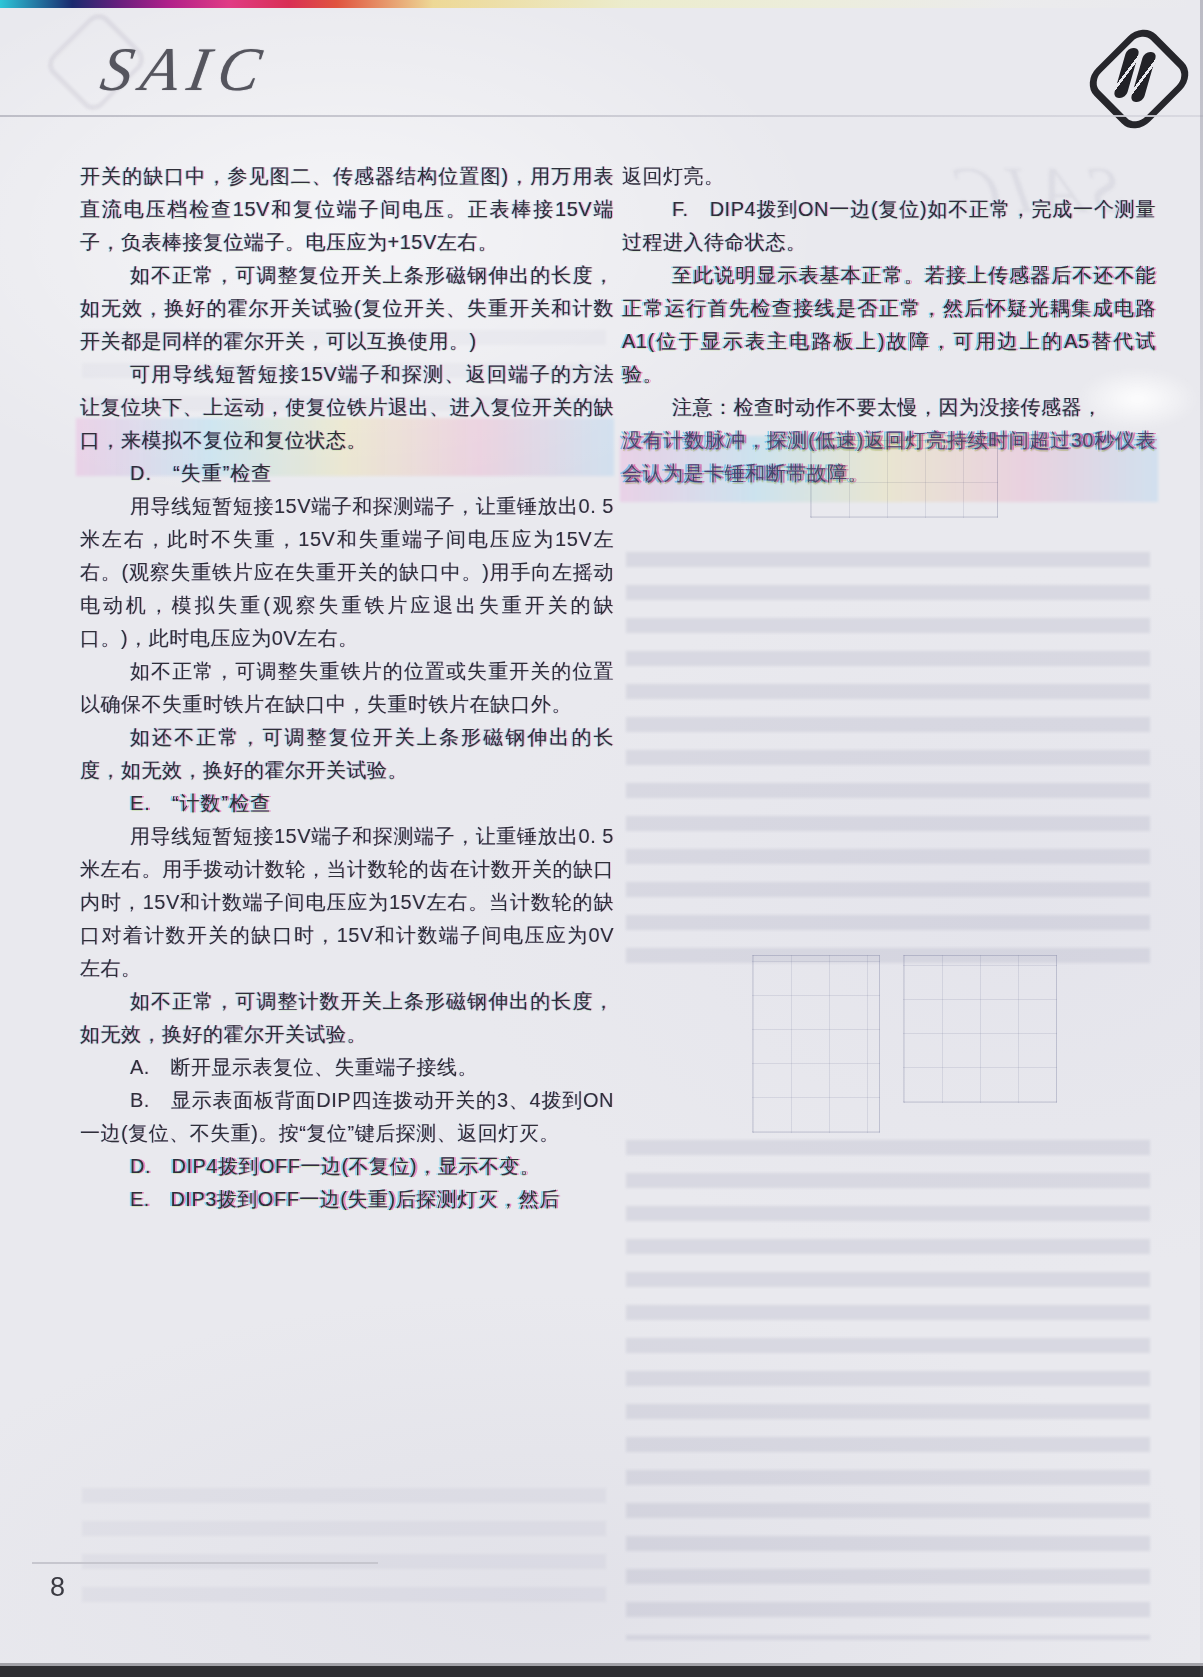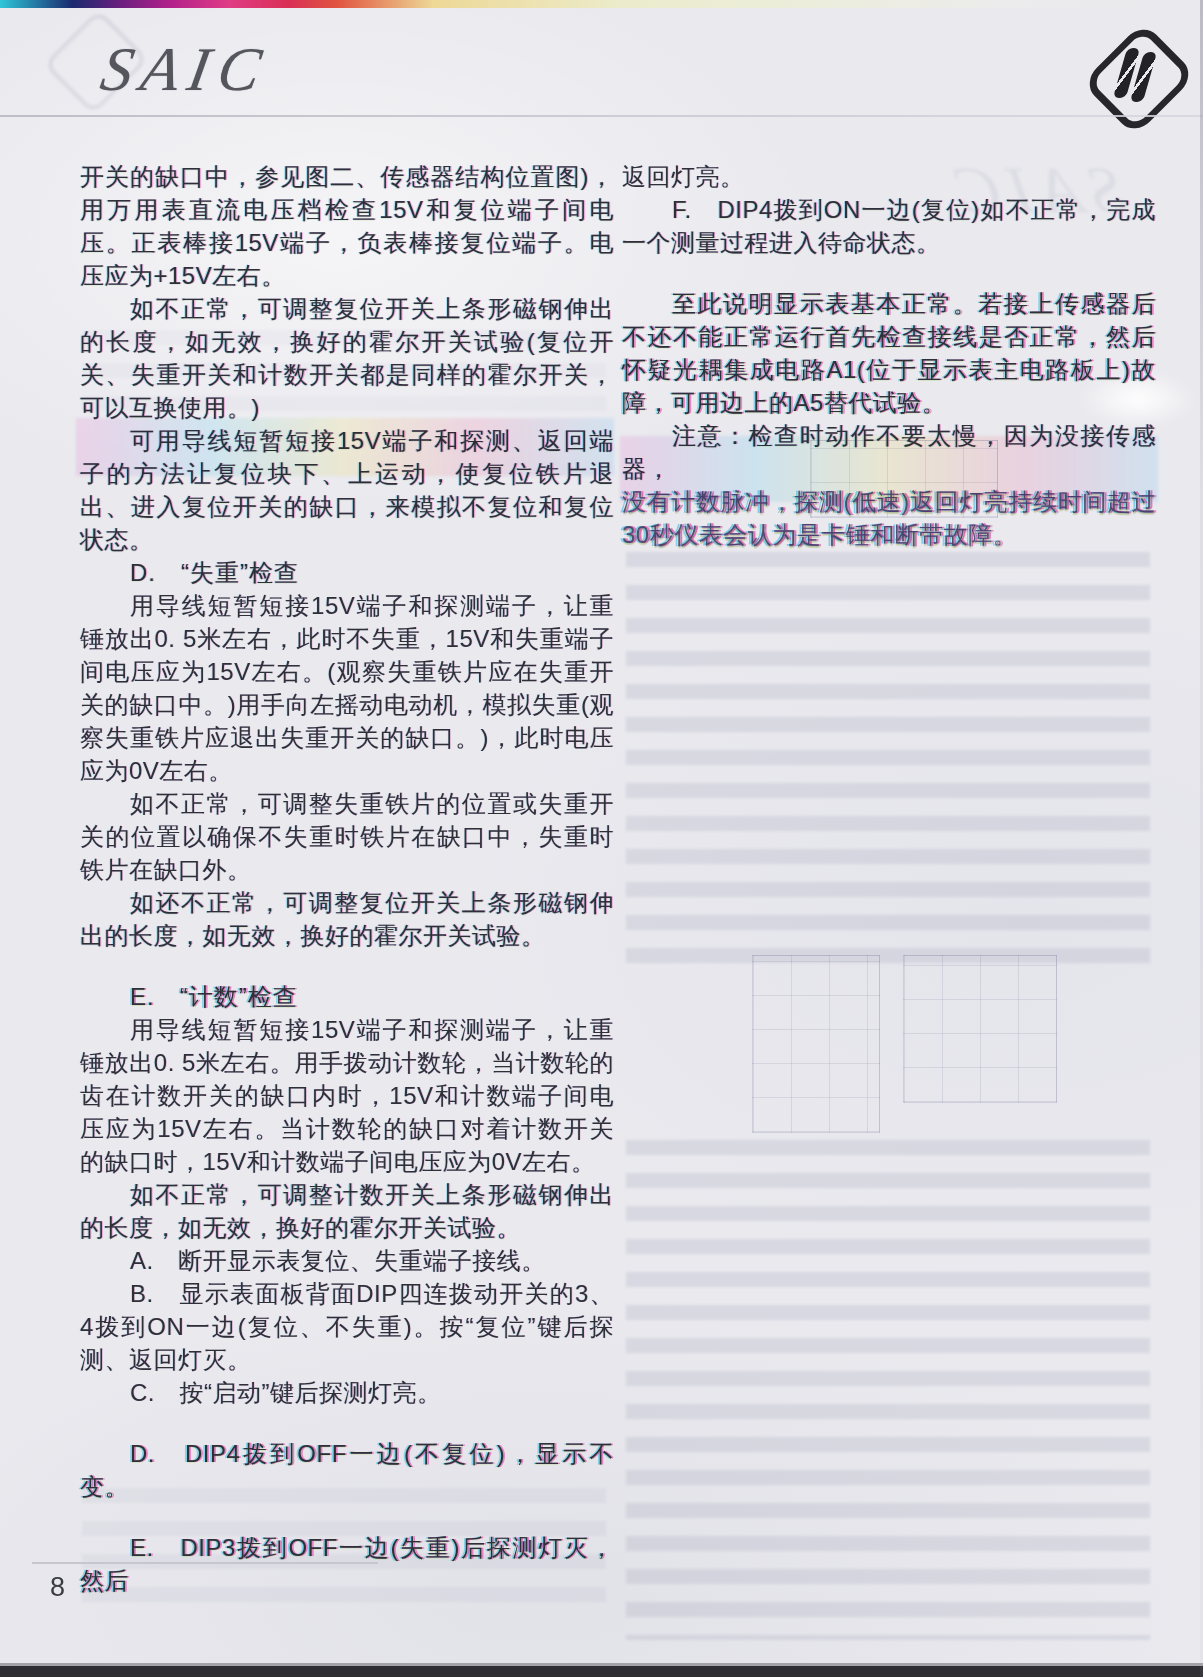--- a/index.html
+++ b/index.html
@@ -63,28 +63,28 @@
   .header-rule{
     position:absolute;left:0;top:115px;width:1203px;height:2px;
     background:linear-gradient(90deg,#b6b6c0,#c8c8d1 55%,#d6d6de);
     opacity:0.85;
   }
   
   .col{position:absolute;top:160px;}
   .col-left{left:80px;width:534px;}
   .col-right{left:622px;width:534px;}
   .para{
-    margin:0;font-size:24px;line-height:33px;
+    margin:0;font-size:20px;line-height:33px;
     text-align:justify;color:#2f2f38;letter-spacing:0.5px;
   }
   .para.indent{text-indent:50px;}
   .para.heading{letter-spacing:1px;}
   .fx-light{text-shadow:0.7px 0 rgba(220,40,160,0.20), -0.7px 0 rgba(40,170,220,0.20);}
   .fx-med{text-shadow:1.1px 0 rgba(225,30,160,0.33), -1.1px 0 rgba(30,180,225,0.33), 0 0.9px rgba(120,200,90,0.16);}
-  .fx-heavy{text-shadow:1.8px 0 rgba(230,20,150,0.46), -1.8px 0 rgba(20,190,230,0.46), 0 1.2px rgba(150,210,70,0.26);margin-top:28px;}
+  .fx-heavy{text-shadow:1.8px 0 rgba(230,20,150,0.46), -1.8px 0 rgba(20,190,230,0.46), 0 1.2px rgba(150,210,70,0.26);}
   .fx-smear{
     color:rgba(55,55,95,0.82);
     text-shadow:2.4px 0 rgba(225,30,140,0.5), -2.4px 0 rgba(30,180,230,0.5),
                 0 2px rgba(180,200,70,0.35), 1px 1px 2px rgba(60,60,120,0.45);
     filter:blur(0.5px);
   }
   
   .smear-overlay{
     position:absolute;pointer-events:none;mix-blend-mode:multiply;filter:blur(1.5px);
     background:linear-gradient(90deg,
@@ -174,21 +174,20 @@
       <p class="para fx-med indent">可用导线短暂短接15V端子和探测、返回端子的方法让复位块下、上运动，使复位铁片退出、进入复位开关的缺口，来模拟不复位和复位状态。</p>
       <p class="para fx-med indent heading">D.　“失重”检查</p>
       <p class="para fx-light indent">用导线短暂短接15V端子和探测端子，让重锤放出0. 5米左右，此时不失重，15V和失重端子间电压应为15V左右。(观察失重铁片应在失重开关的缺口中。)用手向左摇动电动机，模拟失重(观察失重铁片应退出失重开关的缺口。)，此时电压应为0V左右。</p>
       <p class="para fx-light indent">如不正常，可调整失重铁片的位置或失重开关的位置以确保不失重时铁片在缺口中，失重时铁片在缺口外。</p>
       <p class="para fx-med indent">如还不正常，可调整复位开关上条形磁钢伸出的长度，如无效，换好的霍尔开关试验。</p>
       <p class="para fx-heavy indent heading">E.　“计数”检查</p>
       <p class="para fx-light indent">用导线短暂短接15V端子和探测端子，让重锤放出0. 5米左右。用手拨动计数轮，当计数轮的齿在计数开关的缺口内时，15V和计数端子间电压应为15V左右。当计数轮的缺口对着计数开关的缺口时，15V和计数端子间电压应为0V左右。</p>
       <p class="para fx-med indent">如不正常，可调整计数开关上条形磁钢伸出的长度，如无效，换好的霍尔开关试验。</p>
       <p class="para fx-light indent">A.　断开显示表复位、失重端子接线。</p>
       <p class="para fx-light indent">B.　显示表面板背面DIP四连拨动开关的3、4拨到ON一边(复位、不失重)。按“复位”键后探测、返回灯灭。</p>
-      <p class="para fx-light indent">C.　按“启动”键后探测灯亮。</p>
       <p class="para fx-heavy indent">D.　DIP4拨到OFF一边(不复位)，显示不变。</p>
       <p class="para fx-heavy indent">E.　DIP3拨到OFF一边(失重)后探测灯灭，然后</p>
     </div>
   <div class="col col-right">
       <p class="para fx-light">返回灯亮。</p>
       <p class="para fx-med indent">F.　DIP4拨到ON一边(复位)如不正常，完成一个测量过程进入待命状态。</p>
       <p class="para fx-heavy indent">至此说明显示表基本正常。若接上传感器后不还不能正常运行首先检查接线是否正常，然后怀疑光耦集成电路A1(位于显示表主电路板上)故障，可用边上的A5替代试验。</p>
       <p class="para fx-med indent">注意：检查时动作不要太慢，因为没接传感器，</p>
       <p class="para fx-smear">没有计数脉冲，探测(低速)返回灯亮持续时间超过30秒仪表会认为是卡锤和断带故障。</p>
     </div>

